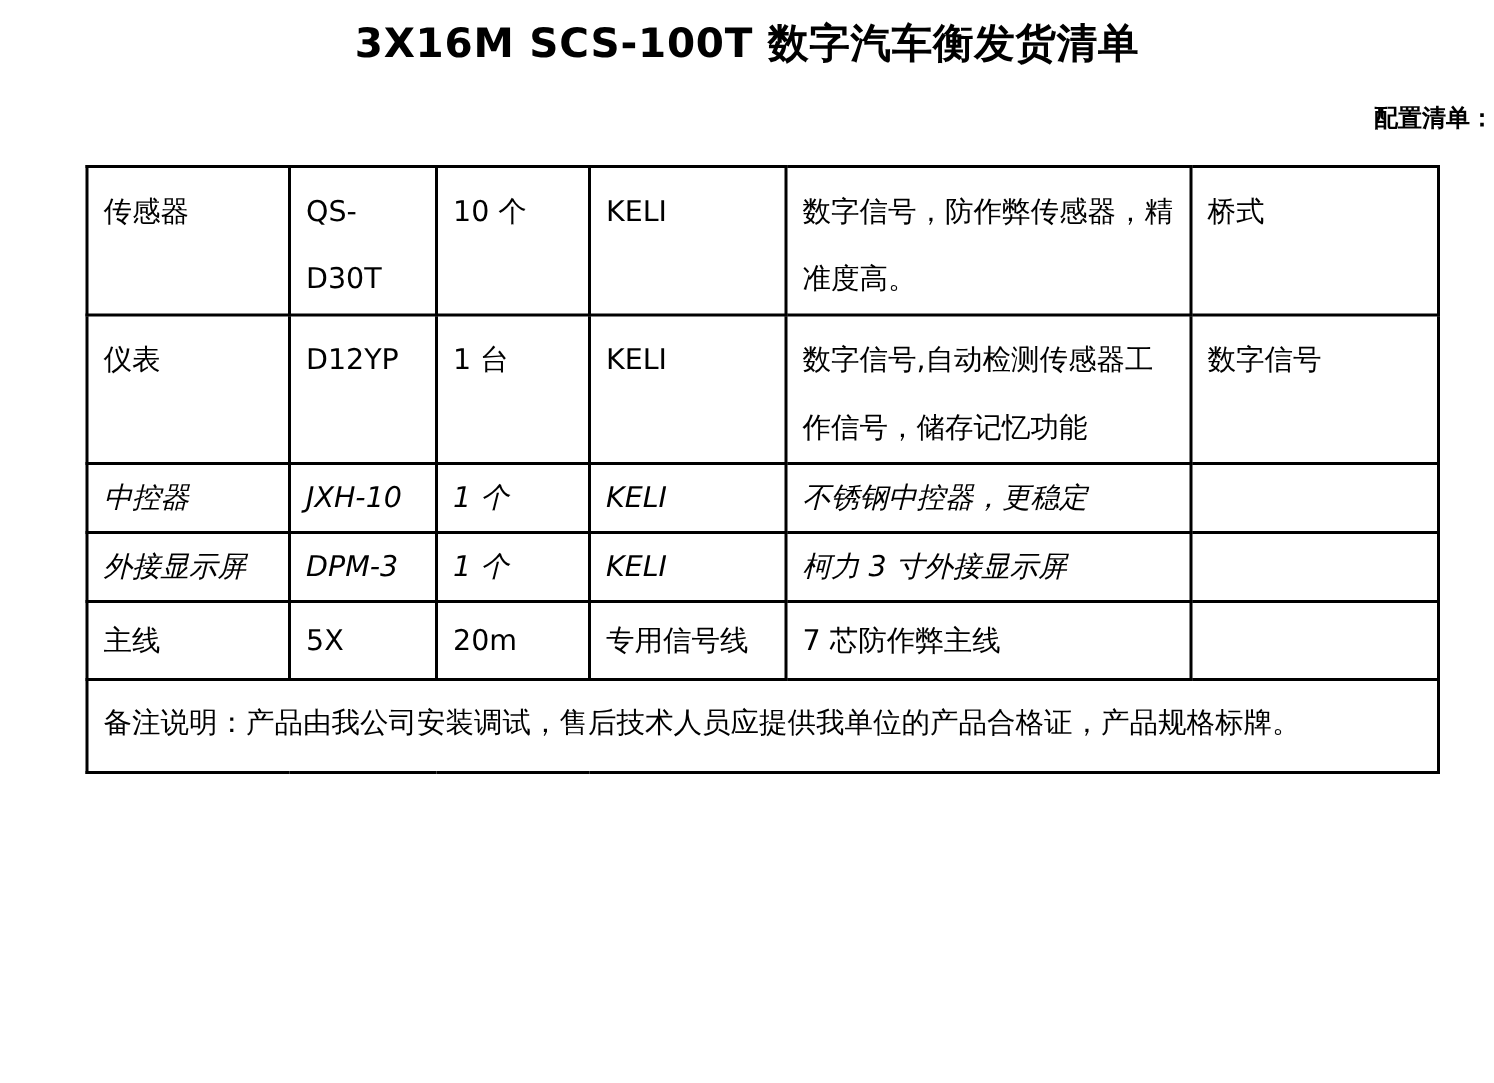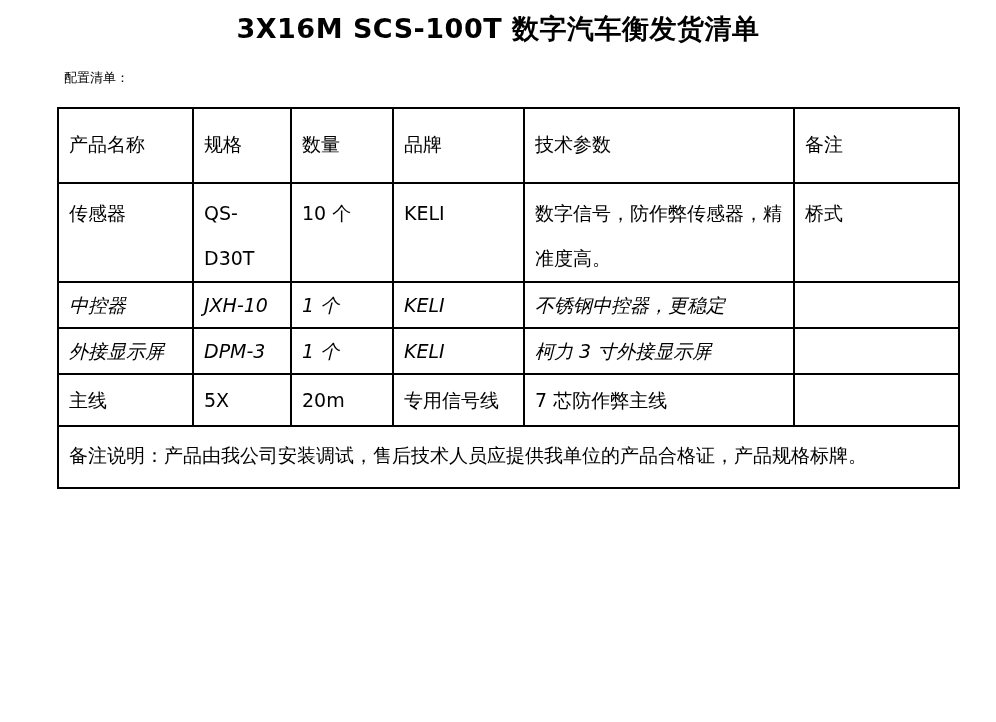--- a/index.html
+++ b/index.html
@@ -18,23 +18,24 @@
   }
   .doc-title {
     text-align: center;
     font-weight: bold;
     font-size: 27px;
     padding-top: 11px;
     letter-spacing: 0.5px;
     white-space: nowrap;
   }
   .section-label {
-    font-weight: normal;
-    font-size: 13px;
+    font-weight: bold;
+    font-size: 16px;
     margin: 22px 0 0 64px;
+    text-align: right;
   }
   table.spec-table {
     border-collapse: collapse;
     table-layout: fixed;
     width: 901px;
     margin: 20px 0 0 57px;
   }
   .spec-table td, .spec-table th {
     border: 2px solid #000000;
     vertical-align: top;
@@ -69,39 +70,39 @@
     <colgroup>
       <col style="width:135px">
       <col style="width:98px">
       <col style="width:102px">
       <col style="width:131px">
       <col style="width:270px">
       <col style="width:165px">
     </colgroup>
 
     <tbody>
-        <tr class="header-row">
-      <th>产品名称</th>
-      <th>规格</th>
-      <th>数量</th>
-      <th>品牌</th>
-      <th>技术参数</th>
-      <th>备注</th>
-    </tr>
 
 
     <tr class="row-tall">
       <td>传感器</td>
       <td>QS-D30T</td>
       <td>10 个</td>
       <td>KELI</td>
       <td>数字信号，防作弊传感器，精准度高。</td>
       <td>桥式</td>
     </tr>
 
+    <tr class="row-tall">
+      <td>仪表</td>
+      <td>D12YP</td>
+      <td>1 台</td>
+      <td>KELI</td>
+      <td>数字信号,自动检测传感器工作信号，储存记忆功能</td>
+      <td>数字信号</td>
+    </tr>
 
     <tr class="row-short">
       <td>中控器</td>
       <td>JXH-10</td>
       <td>1 个</td>
       <td>KELI</td>
       <td>不锈钢中控器，更稳定</td>
       <td></td>
     </tr>
 

